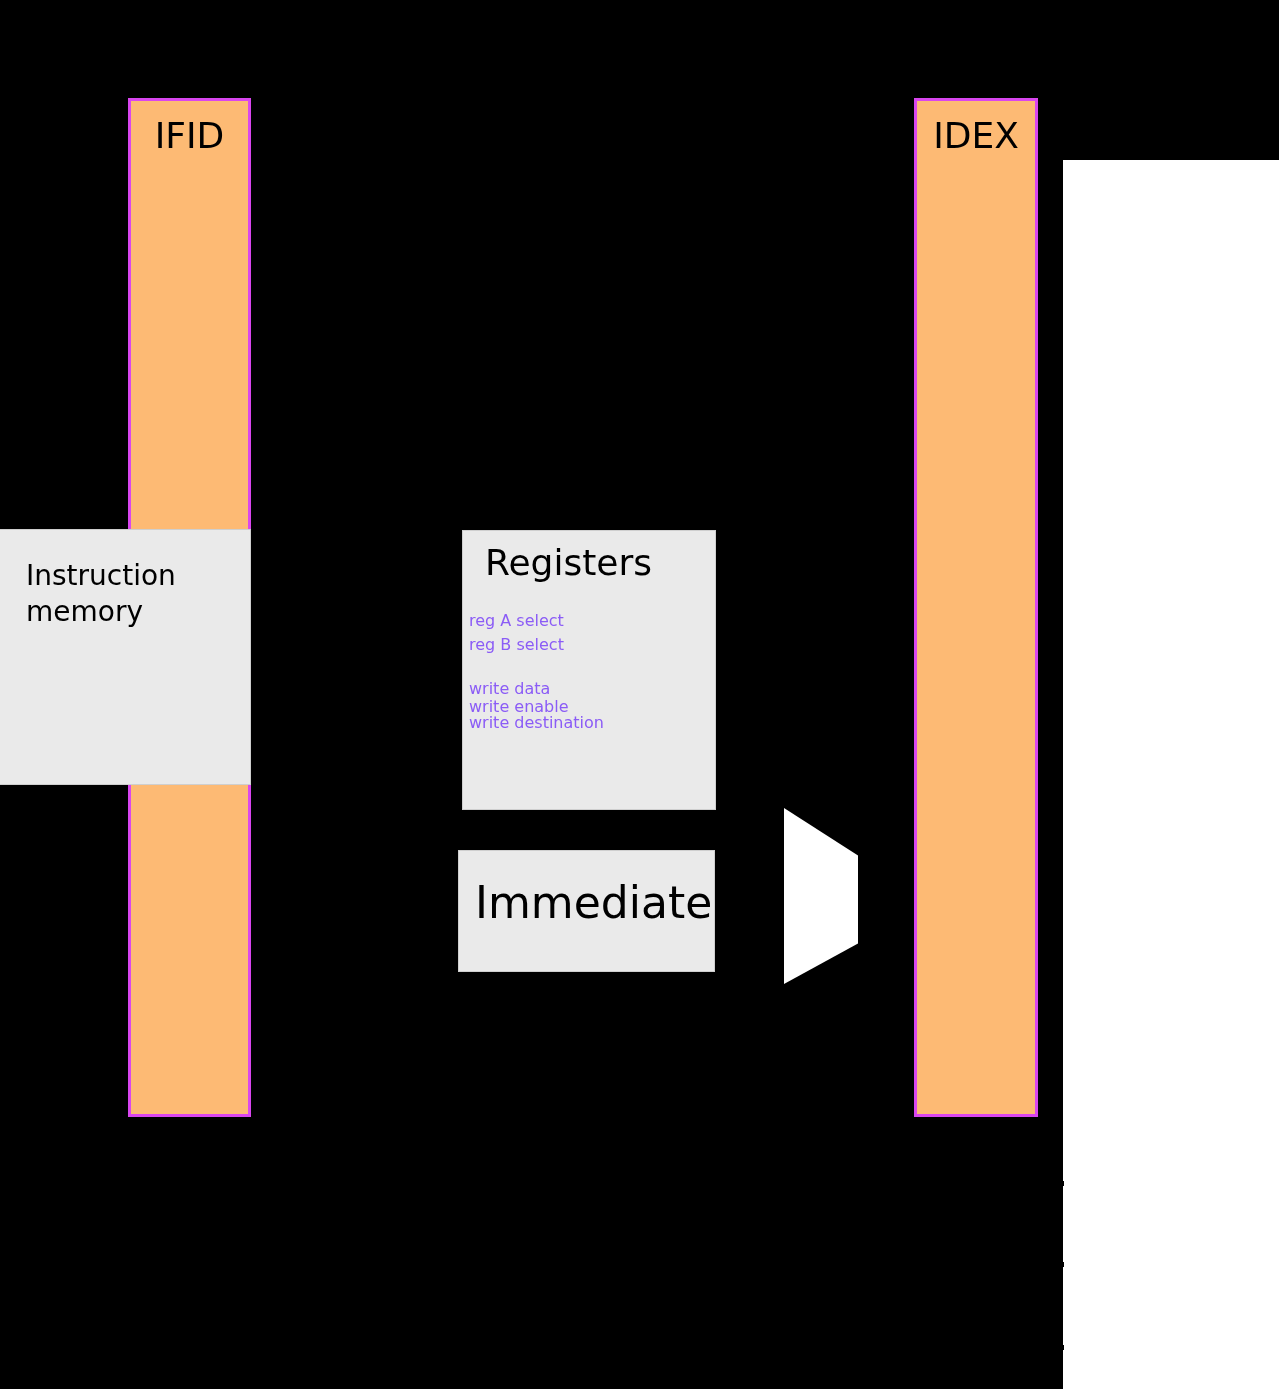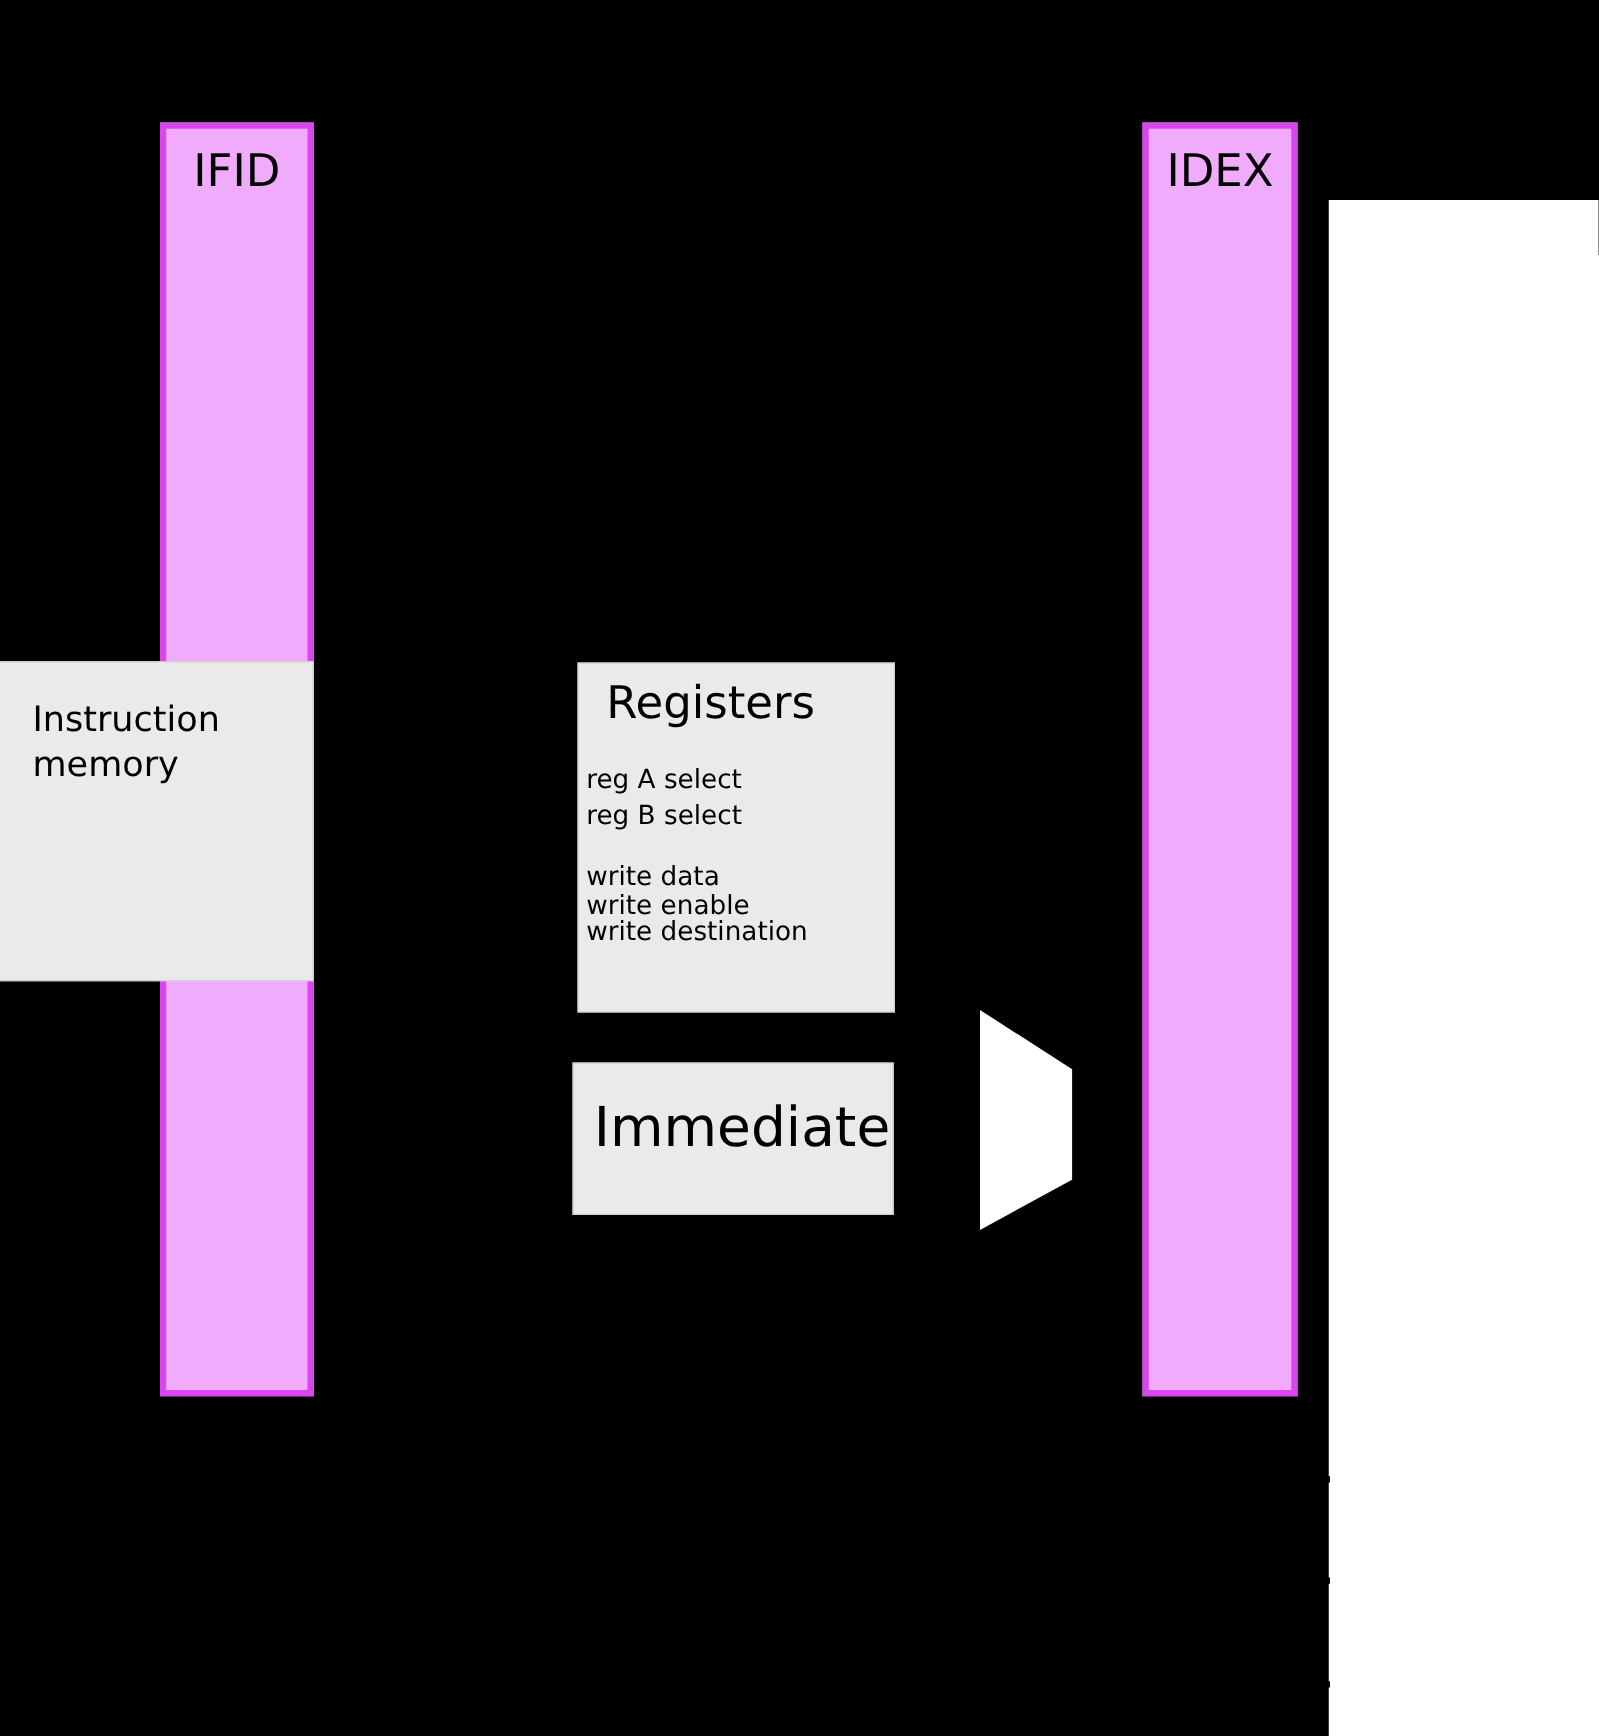--- a/index.html
+++ b/index.html
@@ -19,22 +19,22 @@
     position: absolute;
     left: 0; top: 0;
     width: 1279px;
     height: 1389px;
     background: #000000;
   }
 
   
   .pipe-reg {
     position: absolute;
-    background: #f0abfc;
-    border: 5px solid #d946ef;
+    background: #fdba74;
+    border: 3px solid #d946ef;
     box-sizing: border-box;
   }
   .pipe-reg .pipe-label {
     position: absolute;
     top: 16px;
     left: 0;
     width: 100%;
     text-align: center;
     font-size: 36px;
     color: #000000;
@@ -84,23 +84,23 @@
     font-size: 36px;
     line-height: 1.1;
   }
   #registers-block .port-list {
     position: absolute;
     left: 6px;
     top: 82px;
     width: 240px;
   }
   #registers-block .port-line {
-    font-size: 21px;
+    font-size: 16px;
     line-height: 1.0;
-    color: #000000;
+    color: #8b5cf6;
     padding-left: 0px;
   }
   .port-gap-lg { margin-top: 28px; }
   .port-gap-sm { margin-top: 8px; }
   .port-gap-xs { margin-top: 2px; }
   .port-gap-md { }
 
   #immediate-block {
     left: 458px; top: 850px; width: 257px; height: 122px;
   }

